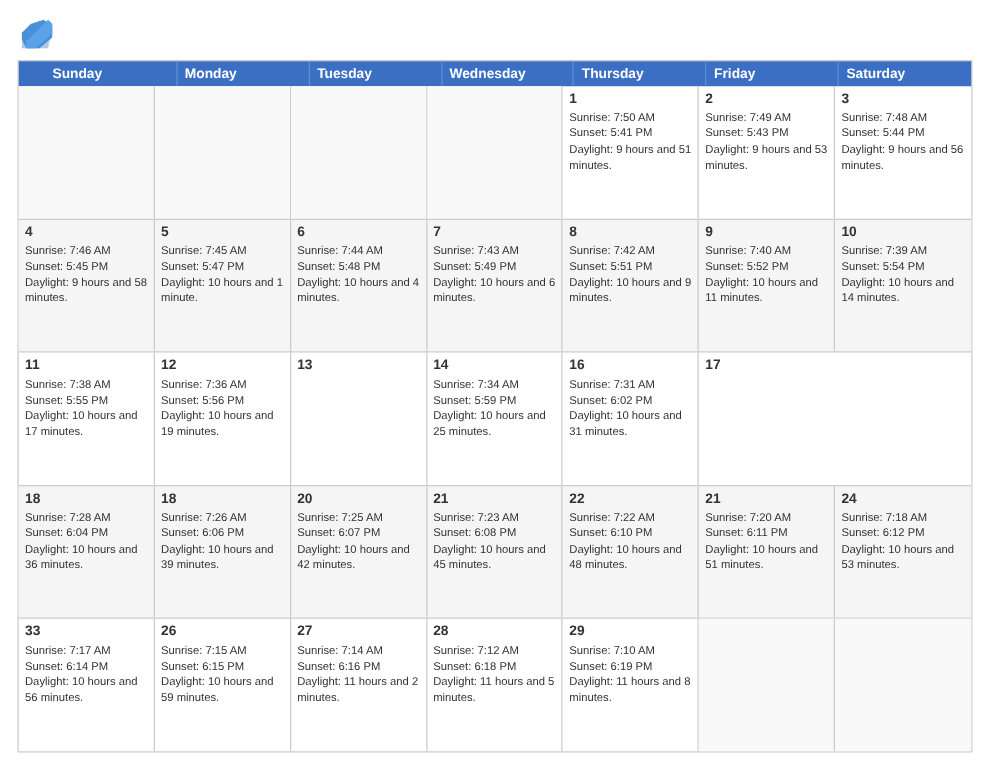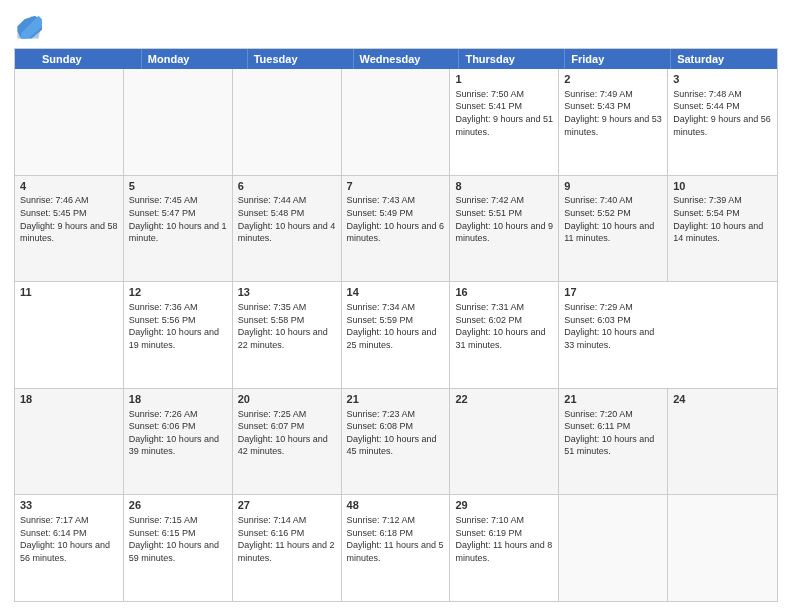--- a/index.html
+++ b/index.html
@@ -195,84 +195,86 @@
             <div class="day-info">Sunrise: 7:40 AM<br>Sunset: 5:52 PM<br>Daylight: 10 hours and 11 minutes.</div>
           </div>
           <div class="cal-cell">
             <span class="day-num">10</span>
             <div class="day-info">Sunrise: 7:39 AM<br>Sunset: 5:54 PM<br>Daylight: 10 hours and 14 minutes.</div>
           </div>
         </div>
         <div class="cal-row">
           <div class="cal-cell">
             <span class="day-num">11</span>
+            <div class="day-info">Sunrise: 7:38 AM<br>Sunset: 5:55 PM<br>Daylight: 10 hours and 17 minutes.</div>
           </div>
           <div class="cal-cell">
             <span class="day-num">12</span>
             <div class="day-info">Sunrise: 7:36 AM<br>Sunset: 5:56 PM<br>Daylight: 10 hours and 19 minutes.</div>
           </div>
           <div class="cal-cell">
             <span class="day-num">13</span>
-            <div class="day-info">Sunrise: 7:35 AM<br>Sunset: 5:58 PM<br>Daylight: 10 hours and 22 minutes.</div>
           </div>
           <div class="cal-cell">
             <span class="day-num">14</span>
             <div class="day-info">Sunrise: 7:34 AM<br>Sunset: 5:59 PM<br>Daylight: 10 hours and 25 minutes.</div>
           </div>
           <div class="cal-cell">
             <span class="day-num">16</span>
             <div class="day-info">Sunrise: 7:31 AM<br>Sunset: 6:02 PM<br>Daylight: 10 hours and 31 minutes.</div>
           </div>
           <div class="cal-cell">
             <span class="day-num">17</span>
-            <div class="day-info">Sunrise: 7:29 AM<br>Sunset: 6:03 PM<br>Daylight: 10 hours and 33 minutes.</div>
           </div>
         </div>
         <div class="cal-row row-shade">
           <div class="cal-cell">
             <span class="day-num">18</span>
+            <div class="day-info">Sunrise: 7:28 AM<br>Sunset: 6:04 PM<br>Daylight: 10 hours and 36 minutes.</div>
           </div>
           <div class="cal-cell">
             <span class="day-num">18</span>
             <div class="day-info">Sunrise: 7:26 AM<br>Sunset: 6:06 PM<br>Daylight: 10 hours and 39 minutes.</div>
           </div>
           <div class="cal-cell">
             <span class="day-num">20</span>
             <div class="day-info">Sunrise: 7:25 AM<br>Sunset: 6:07 PM<br>Daylight: 10 hours and 42 minutes.</div>
           </div>
           <div class="cal-cell">
             <span class="day-num">21</span>
             <div class="day-info">Sunrise: 7:23 AM<br>Sunset: 6:08 PM<br>Daylight: 10 hours and 45 minutes.</div>
           </div>
           <div class="cal-cell">
             <span class="day-num">22</span>
+            <div class="day-info">Sunrise: 7:22 AM<br>Sunset: 6:10 PM<br>Daylight: 10 hours and 48 minutes.</div>
           </div>
           <div class="cal-cell">
             <span class="day-num">21</span>
             <div class="day-info">Sunrise: 7:20 AM<br>Sunset: 6:11 PM<br>Daylight: 10 hours and 51 minutes.</div>
           </div>
           <div class="cal-cell">
             <span class="day-num">24</span>
+            <div class="day-info">Sunrise: 7:18 AM<br>Sunset: 6:12 PM<br>Daylight: 10 hours and 53 minutes.</div>
           </div>
         </div>
         <div class="cal-row">
           <div class="cal-cell">
             <span class="day-num">33</span>
             <div class="day-info">Sunrise: 7:17 AM<br>Sunset: 6:14 PM<br>Daylight: 10 hours and 56 minutes.</div>
           </div>
           <div class="cal-cell">
             <span class="day-num">26</span>
             <div class="day-info">Sunrise: 7:15 AM<br>Sunset: 6:15 PM<br>Daylight: 10 hours and 59 minutes.</div>
           </div>
           <div class="cal-cell">
             <span class="day-num">27</span>
             <div class="day-info">Sunrise: 7:14 AM<br>Sunset: 6:16 PM<br>Daylight: 11 hours and 2 minutes.</div>
           </div>
           <div class="cal-cell">
-            <span class="day-num">48</span>
+            <span class="day-num">28</span>
             <div class="day-info">Sunrise: 7:12 AM<br>Sunset: 6:18 PM<br>Daylight: 11 hours and 5 minutes.</div>
           </div>
           <div class="cal-cell">
             <span class="day-num">29</span>
             <div class="day-info">Sunrise: 7:10 AM<br>Sunset: 6:19 PM<br>Daylight: 11 hours and 8 minutes.</div>
           </div>
           <div class="cal-cell empty"></div>
           <div class="cal-cell empty"></div>
         </div>
       </div>

